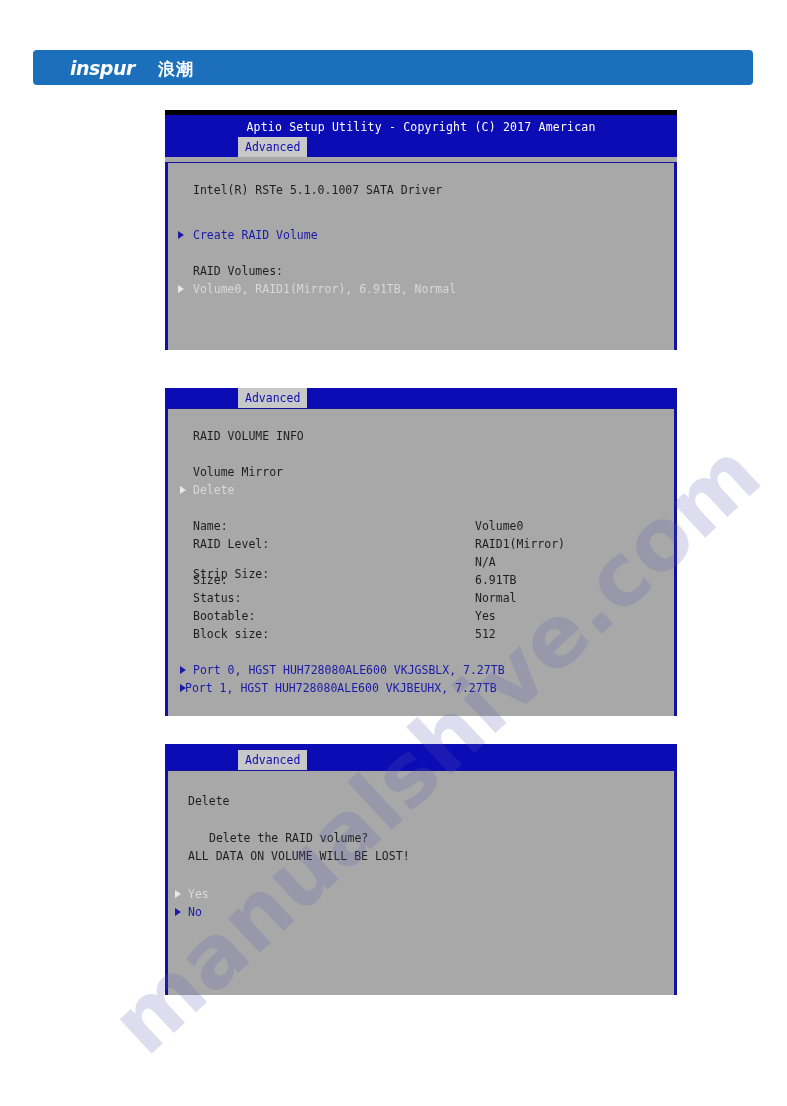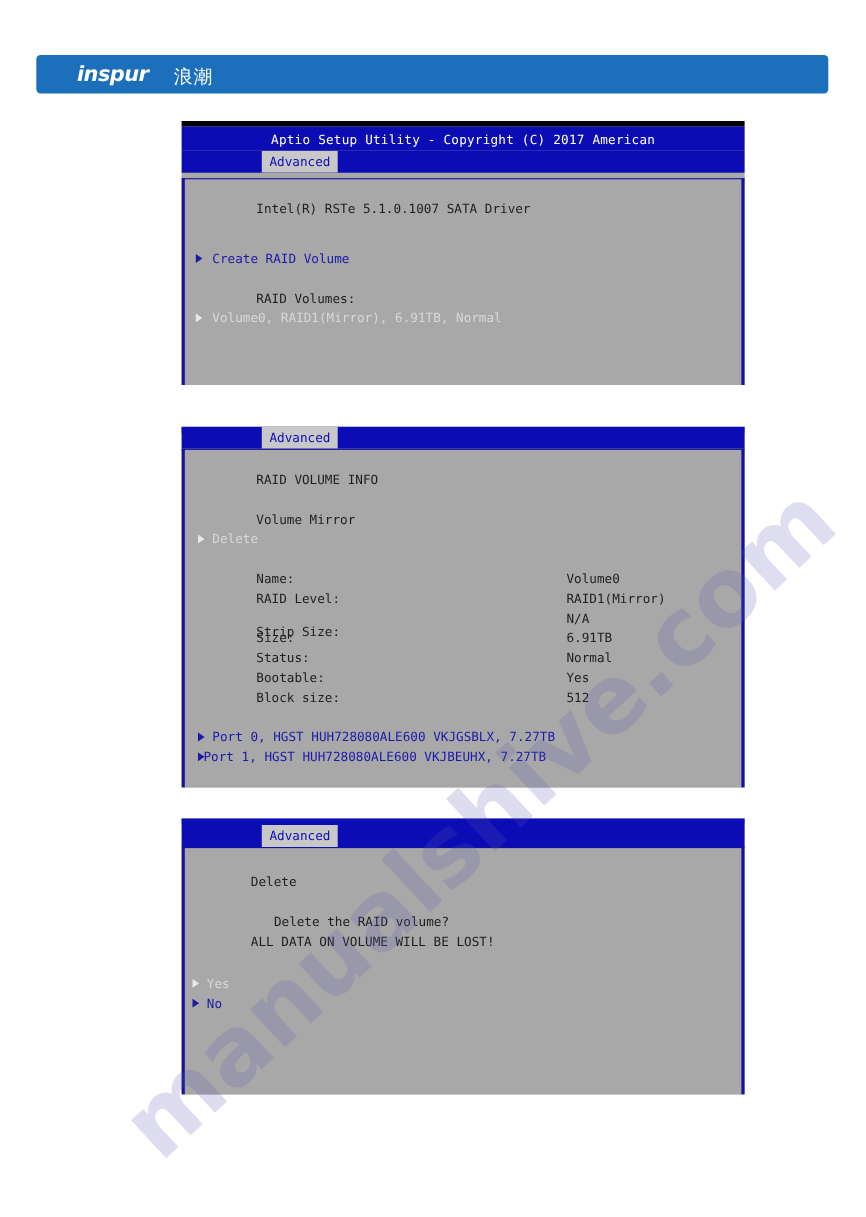--- a/index.html
+++ b/index.html
@@ -48,21 +48,21 @@
     font-weight:700;
     font-style:italic;
     letter-spacing:-.5px;
   }
   .inspur-cn{
     position:absolute;
     left:125px;top:8px;
     color:#ffffff;
     font-family:"DejaVu Sans",sans-serif;
     font-size:17px;
-    font-weight:400;
+    font-weight:700;
     font-style:normal;
     letter-spacing:1px;
     text-align:center;
   }
 
   
   .bios{
     position:absolute;
     background:#a8a8a8;
     font-family:"DejaVu Sans Mono","Liberation Mono",monospace;
@@ -123,21 +123,21 @@
     border-right:3px solid #12129e;
     border-top:1px solid #12129e;
     box-sizing:border-box;
     height:100%;
   }
   .line{
     position:absolute;
     white-space:pre;
     font-size:11.5px;
   }
-  .l-dark{color:#1e1e1e;margin-left:40px;}
+  .l-dark{color:#1e1e1e;}
   .l-blue{color:#1a1aa8;}
   .l-light{color:#d8d8d8;}
   .arrow{
     position:absolute;
     width:0;height:0;
     border-top:4px solid transparent;
     border-bottom:4px solid transparent;
     border-left:6px solid #1a1aa8;
   }
   .arrow-light{border-left-color:#e8e8e8;}

